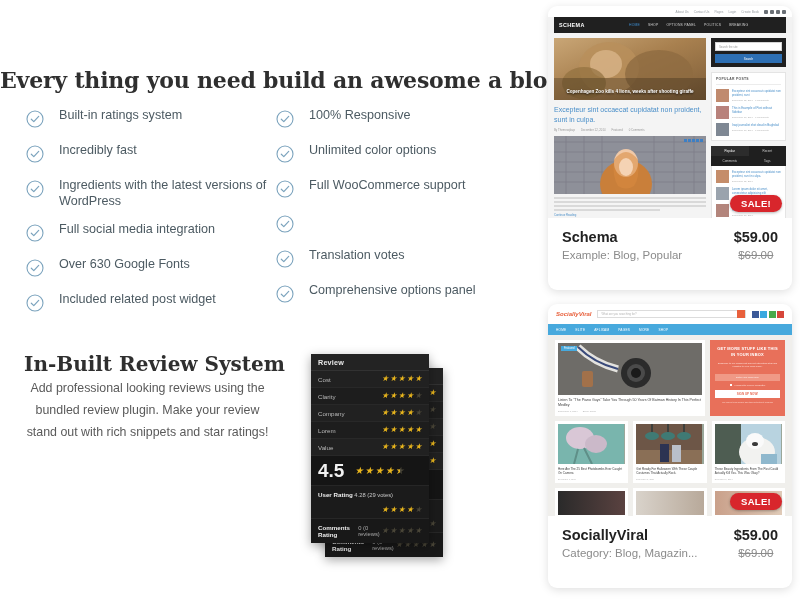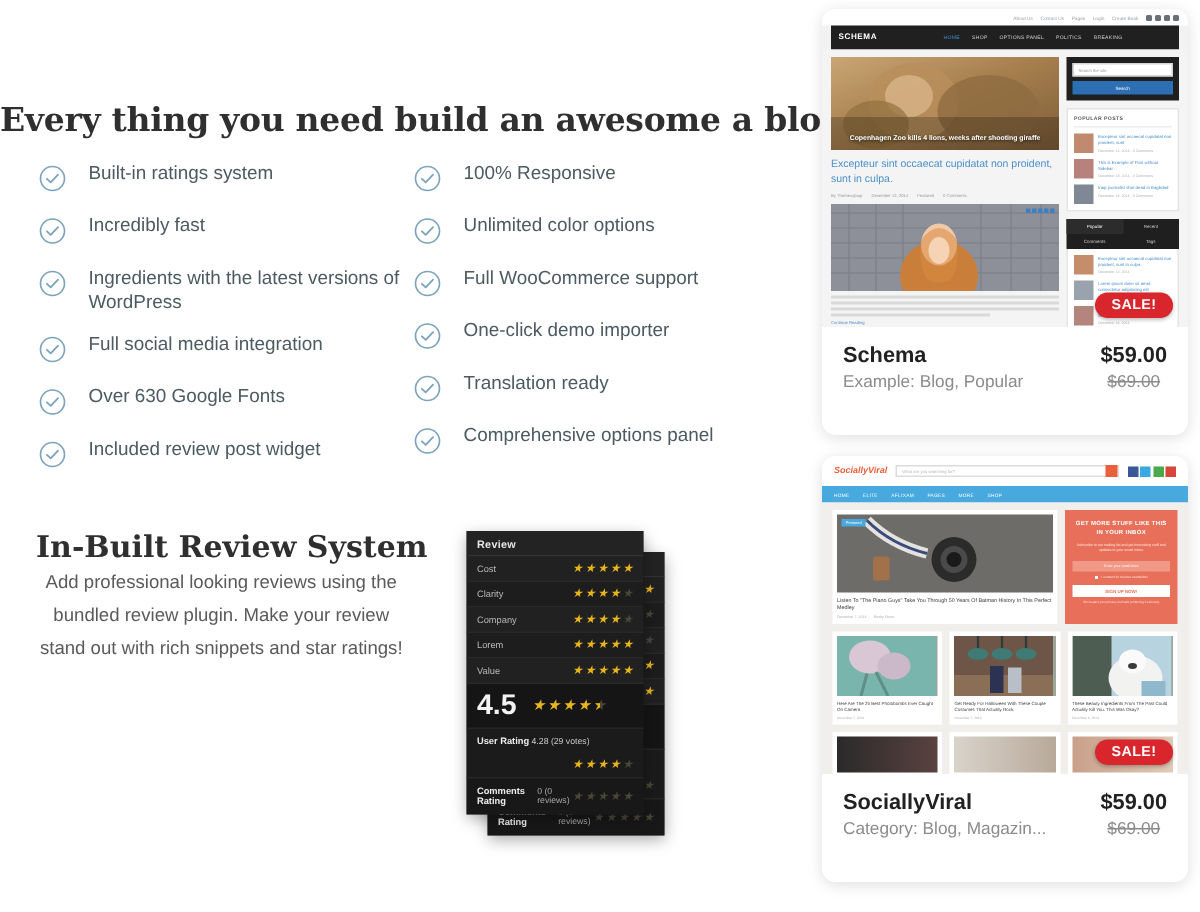--- a/index.html
+++ b/index.html
@@ -311,21 +311,21 @@
             </span>
           <span class="feat-label">Over 630 Google Fonts</span>
         </div>
         <div class="feat-item">
           <span class="chk">
               <svg width="18" height="18" viewBox="0 0 18 18">
                 <circle cx="9" cy="9" r="8" fill="none" stroke="#7ba3bd" stroke-width="1.1"></circle>
                 <polyline points="5.3,9.2 7.8,11.6 12.7,6.4" fill="none" stroke="#7ba3bd" stroke-width="1.2" stroke-linecap="round" stroke-linejoin="round"></polyline>
               </svg>
             </span>
-          <span class="feat-label">Included review post widget</span>
+          <span class="feat-label">Included related post widget</span>
         </div>
       </div>
 
       <div class="feat-col">
         <div class="feat-item">
           <span class="chk">
               <svg width="18" height="18" viewBox="0 0 18 18">
                 <circle cx="9" cy="9" r="8" fill="none" stroke="#7ba3bd" stroke-width="1.1"></circle>
                 <polyline points="5.3,9.2 7.8,11.6 12.7,6.4" fill="none" stroke="#7ba3bd" stroke-width="1.2" stroke-linecap="round" stroke-linejoin="round"></polyline>
               </svg>
@@ -350,30 +350,29 @@
             </span>
           <span class="feat-label">Full WooCommerce support</span>
         </div>
         <div class="feat-item">
           <span class="chk">
               <svg width="18" height="18" viewBox="0 0 18 18">
                 <circle cx="9" cy="9" r="8" fill="none" stroke="#7ba3bd" stroke-width="1.1"></circle>
                 <polyline points="5.3,9.2 7.8,11.6 12.7,6.4" fill="none" stroke="#7ba3bd" stroke-width="1.2" stroke-linecap="round" stroke-linejoin="round"></polyline>
               </svg>
             </span>
-          <span class="feat-label">One-click demo importer</span>
-        </div>
-        <div class="feat-item">
-          <span class="chk">
-              <svg width="18" height="18" viewBox="0 0 18 18">
-                <circle cx="9" cy="9" r="8" fill="none" stroke="#7ba3bd" stroke-width="1.1"></circle>
-                <polyline points="5.3,9.2 7.8,11.6 12.7,6.4" fill="none" stroke="#7ba3bd" stroke-width="1.2" stroke-linecap="round" stroke-linejoin="round"></polyline>
-              </svg>
-            </span>
-          <span class="feat-label">Translation ready</span>
+        </div>
+        <div class="feat-item">
+          <span class="chk">
+              <svg width="18" height="18" viewBox="0 0 18 18">
+                <circle cx="9" cy="9" r="8" fill="none" stroke="#7ba3bd" stroke-width="1.1"></circle>
+                <polyline points="5.3,9.2 7.8,11.6 12.7,6.4" fill="none" stroke="#7ba3bd" stroke-width="1.2" stroke-linecap="round" stroke-linejoin="round"></polyline>
+              </svg>
+            </span>
+          <span class="feat-label">Translation votes</span>
         </div>
         <div class="feat-item">
           <span class="chk">
               <svg width="18" height="18" viewBox="0 0 18 18">
                 <circle cx="9" cy="9" r="8" fill="none" stroke="#7ba3bd" stroke-width="1.1"></circle>
                 <polyline points="5.3,9.2 7.8,11.6 12.7,6.4" fill="none" stroke="#7ba3bd" stroke-width="1.2" stroke-linecap="round" stroke-linejoin="round"></polyline>
               </svg>
             </span>
           <span class="feat-label">Comprehensive options panel</span>
         </div>

